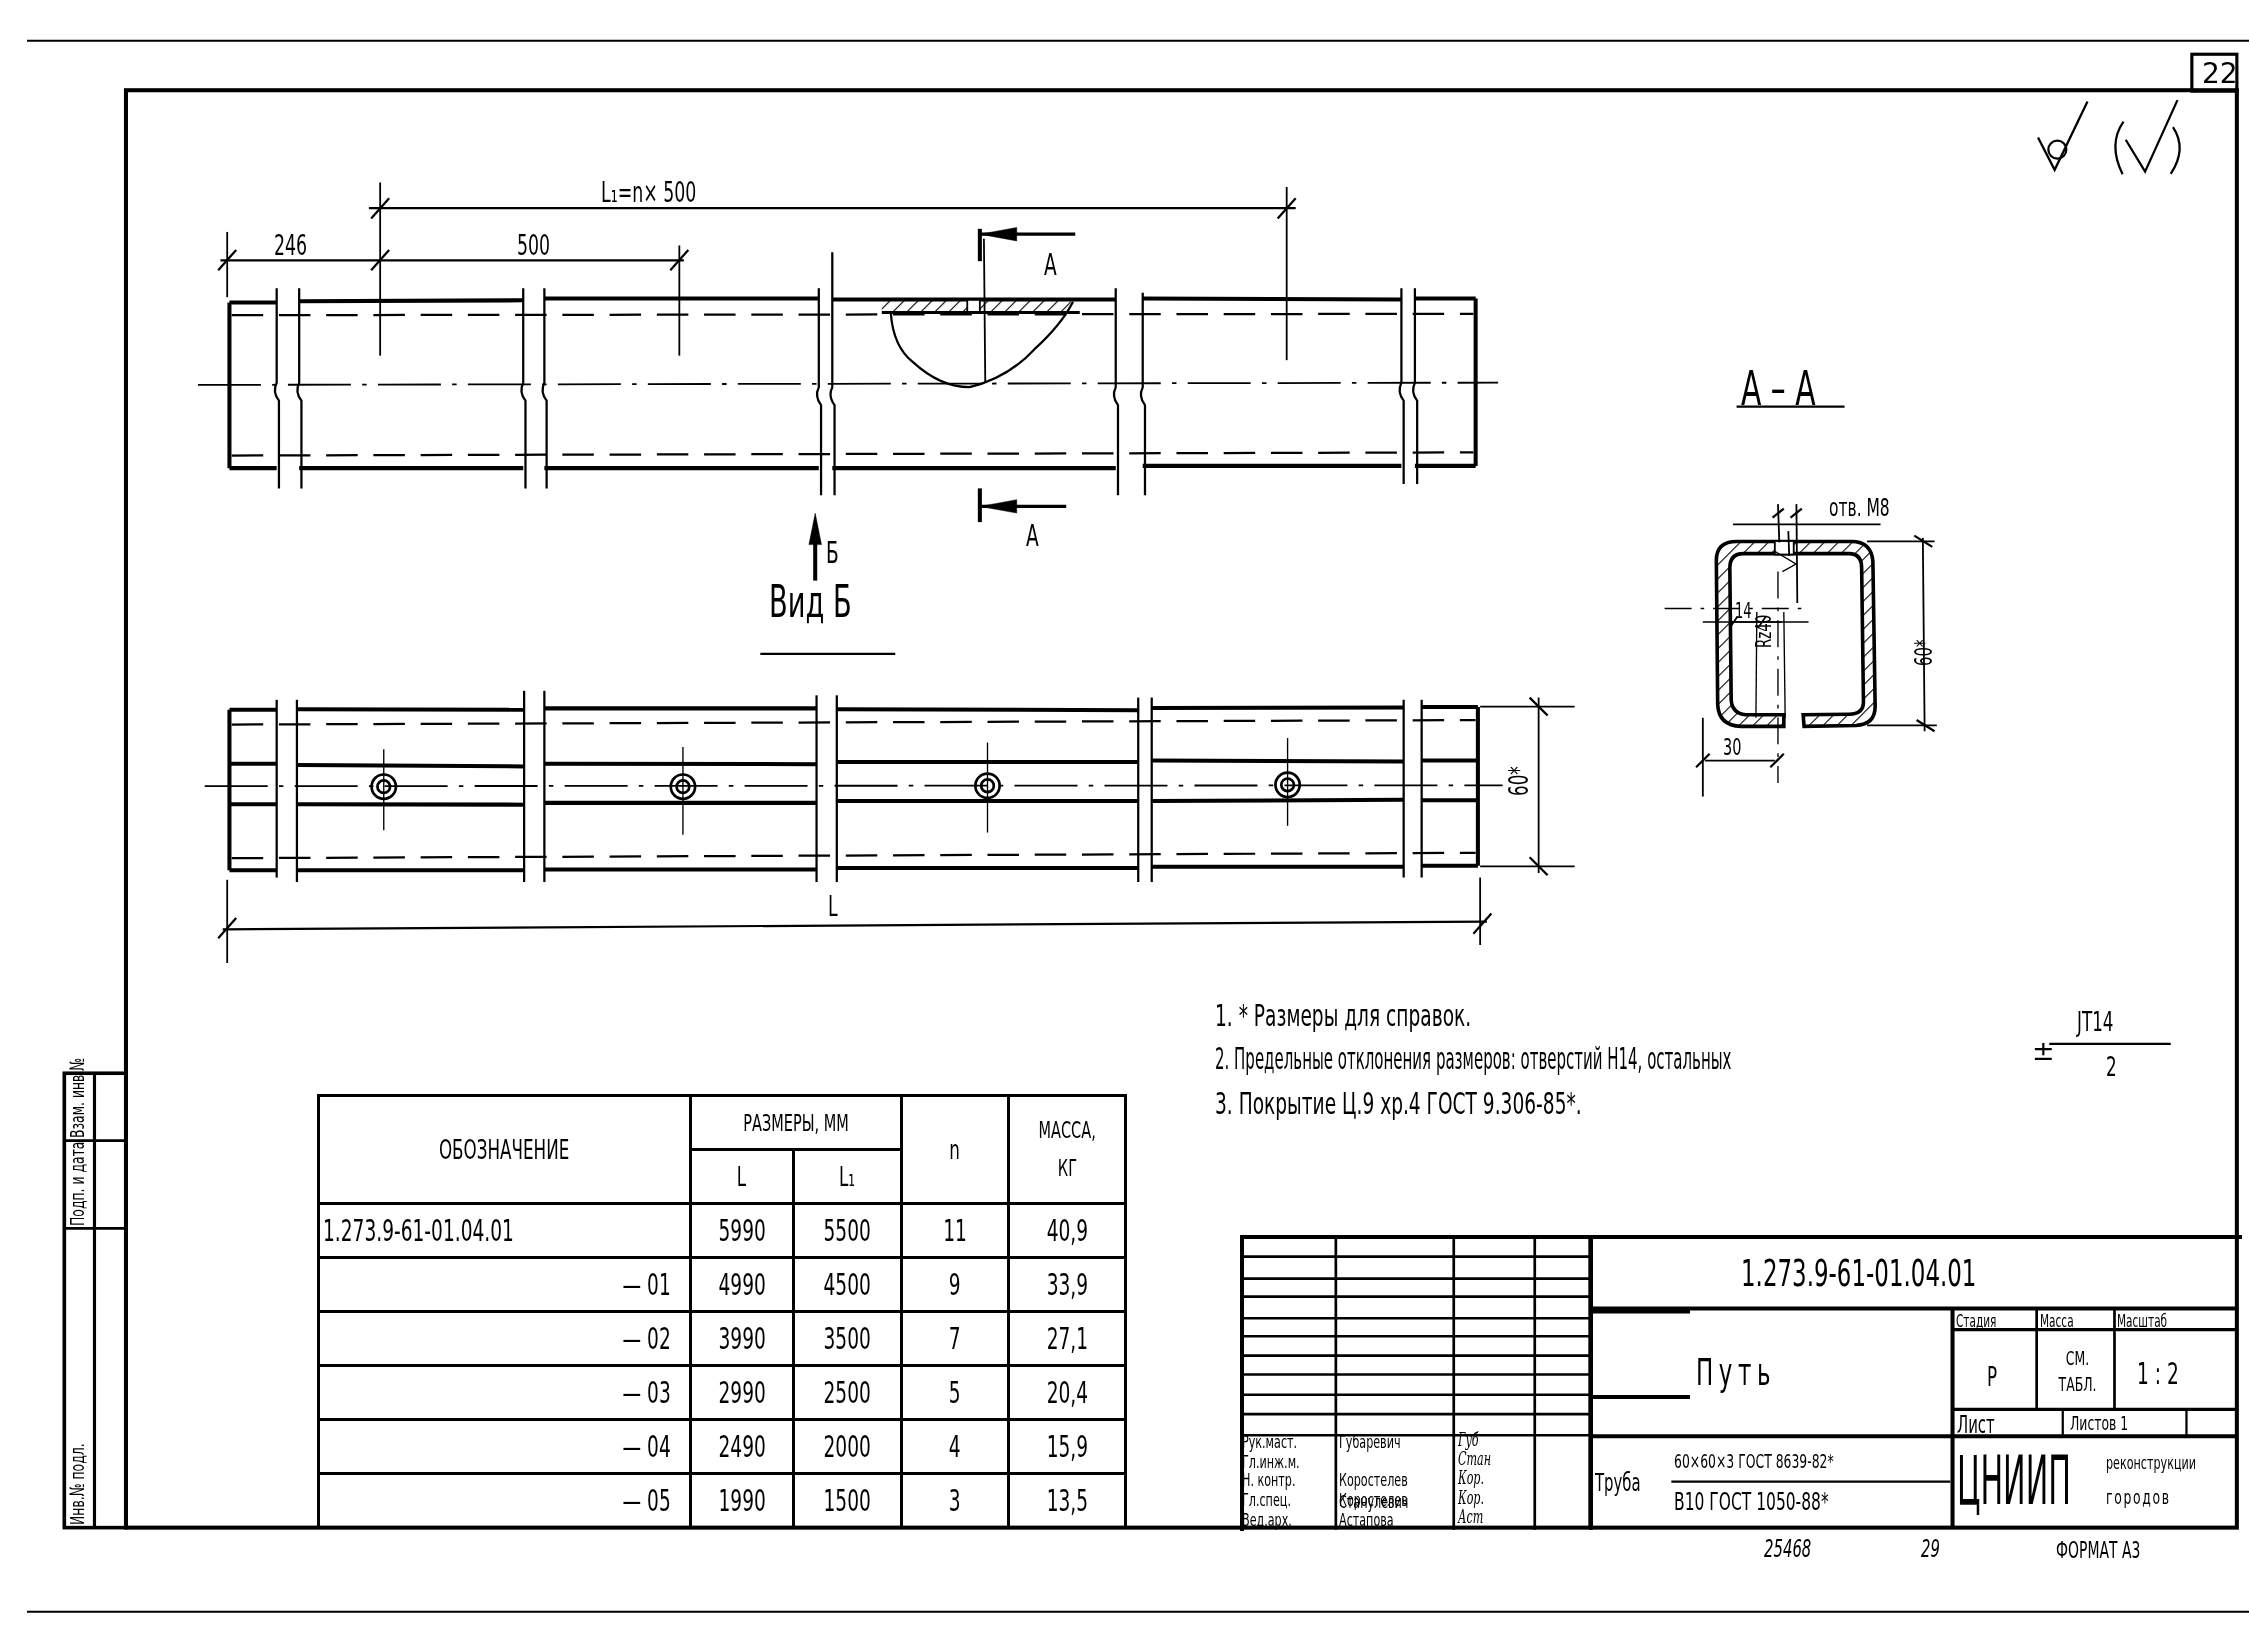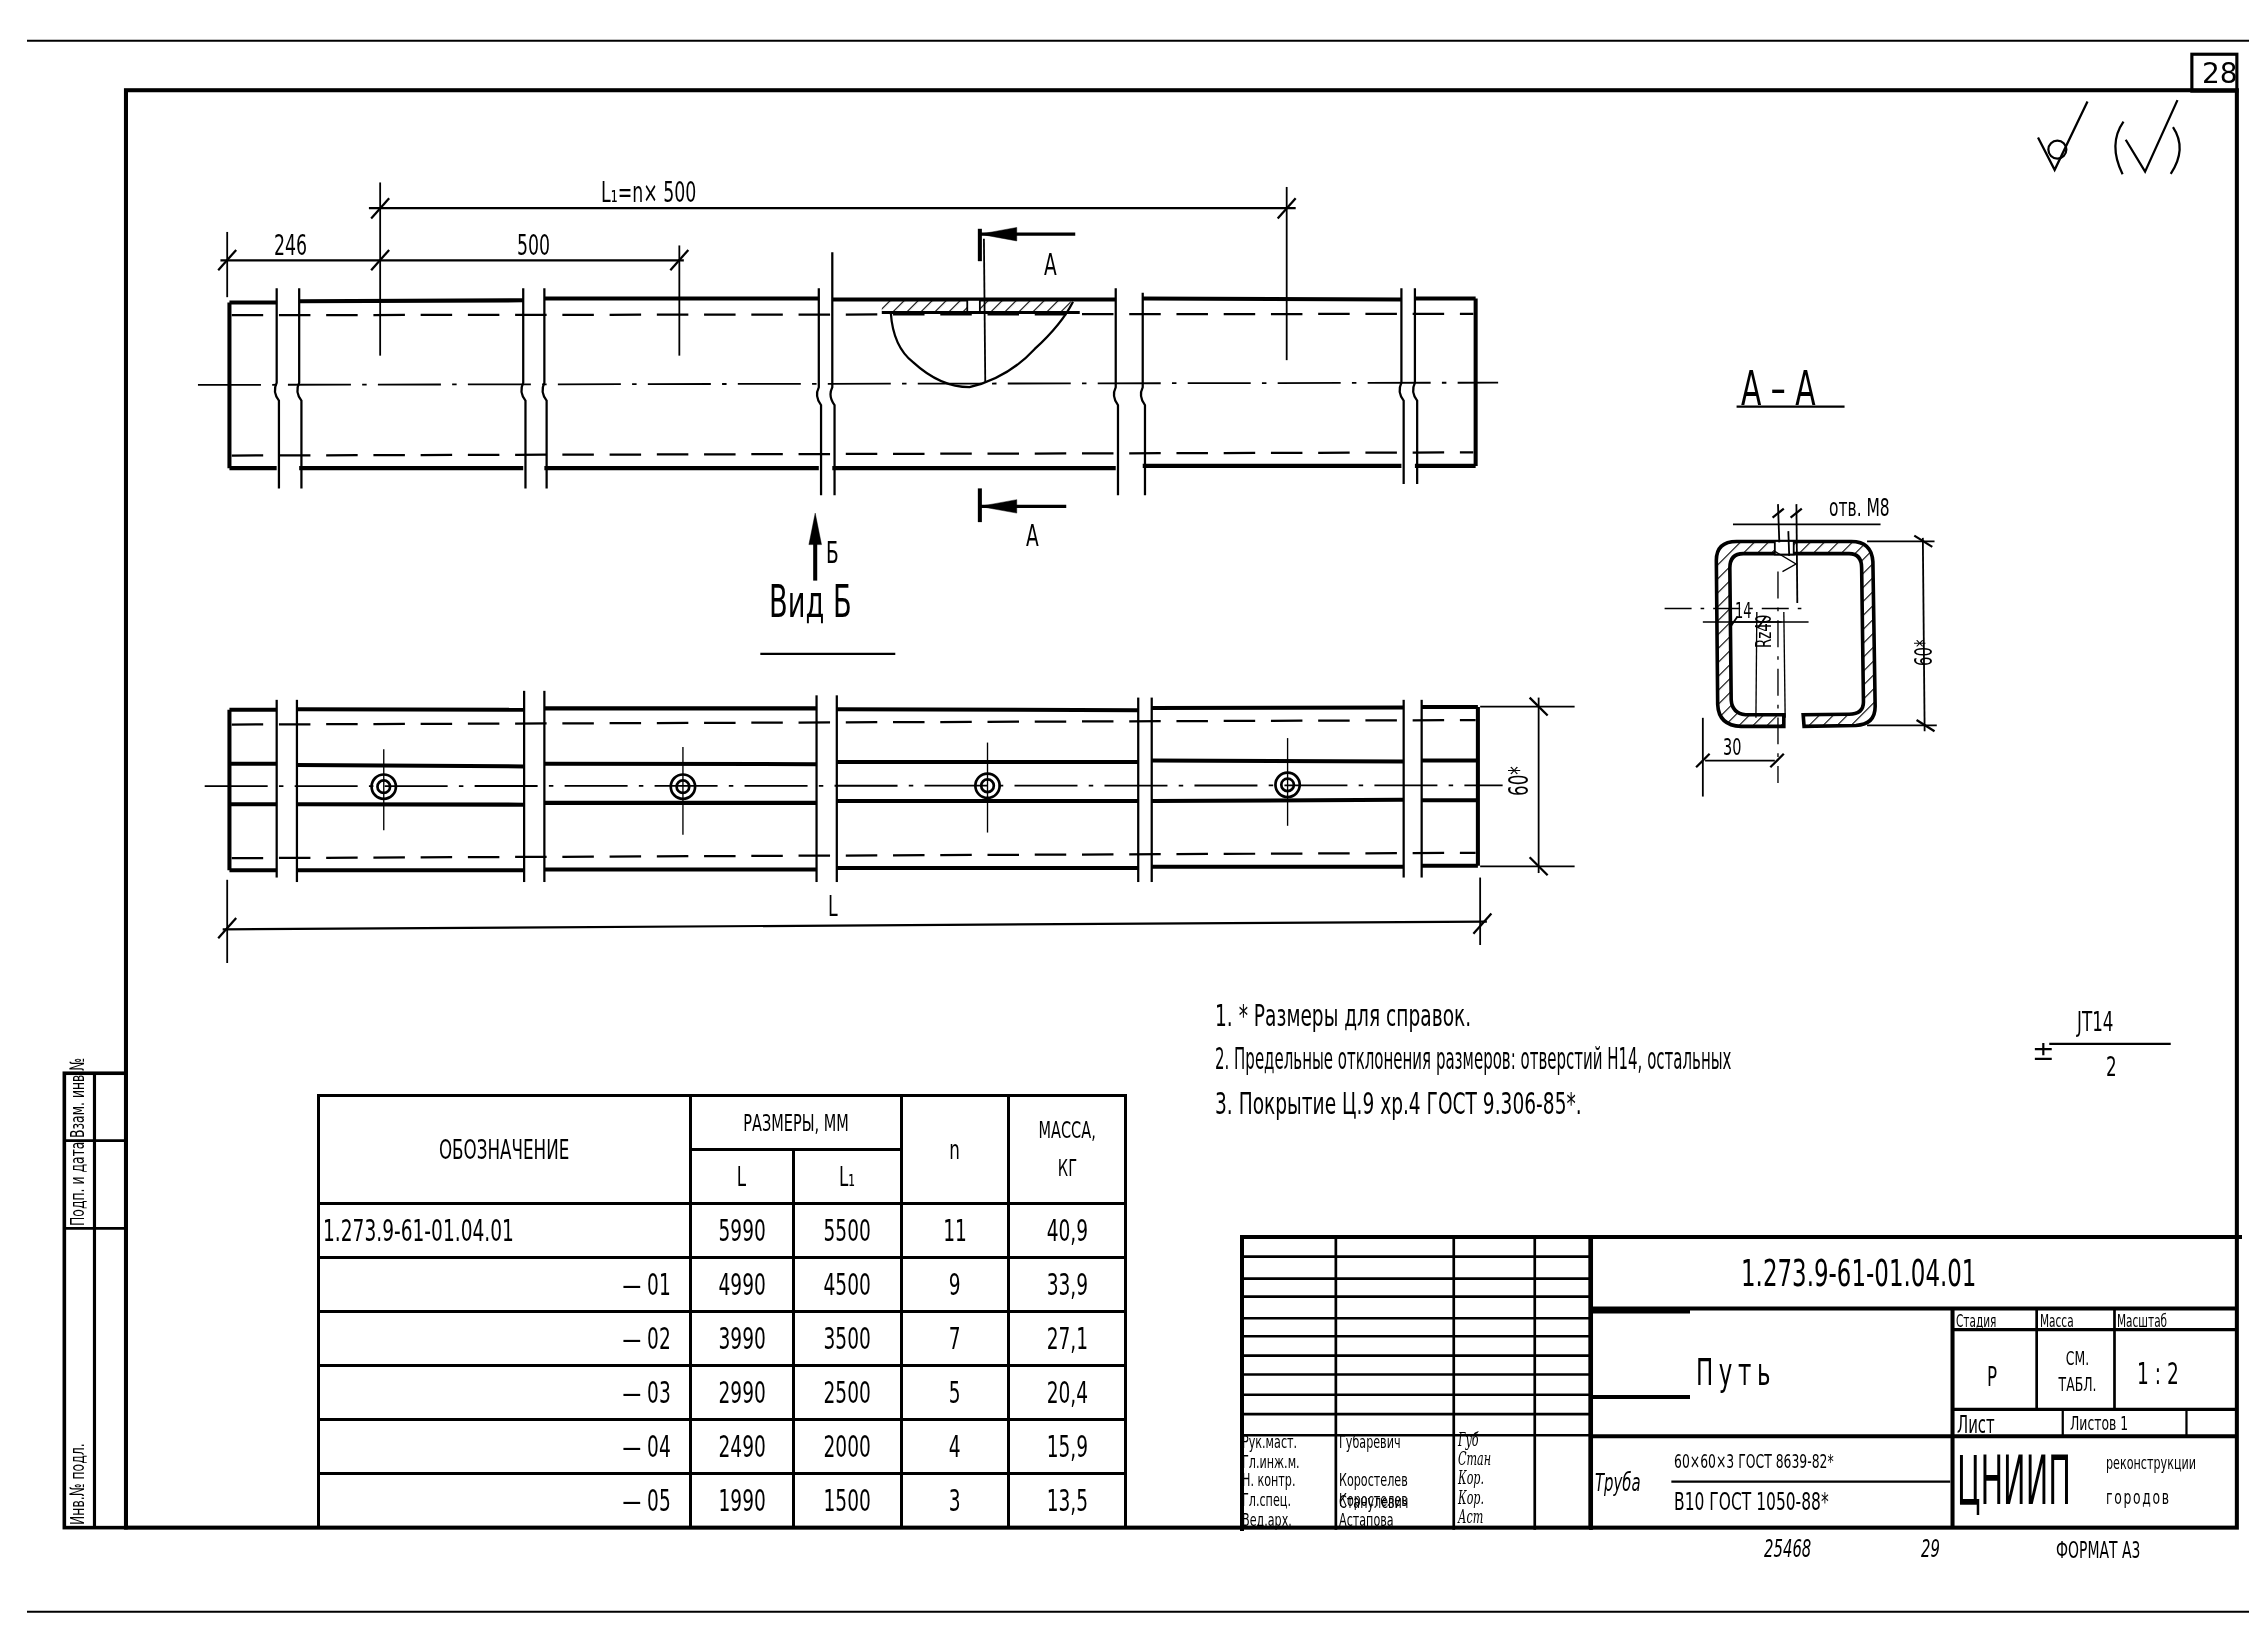--- a/index.html
+++ b/index.html
@@ -231,21 +231,21 @@
 
   <g stroke="#000" fill="none" stroke-width="5">
     <path d="M4530 305 L4567 377 L4640 225"></path>
     <circle cx="4573" cy="332" r="20"></circle>
     <path d="M4720 270 Q4685 320 4718 387"></path>
     <path d="M4725 310 L4768 381 L4840 222"></path>
     <path d="M4830 282 Q4862 330 4825 386"></path>
   </g>
 </svg>
 
-<div class="txt" style="left:2202px;top:60px;font-size:28px;">28</div>
+<div class="txt" style="left:2202px;top:60px;font-size:28px;">22</div>
 
 <div class="txt" style="left:274px;top:232px;font-size:28px;"><span class="cond">246</span></div>
 <div class="txt" style="left:517px;top:232px;font-size:28px;"><span class="cond">500</span></div>
 <div class="txt" style="left:601px;top:179px;font-size:28px;"><span class="cond">L₁=n× 500</span></div>
 <div class="txt" style="left:1044px;top:250px;font-size:30px;"><span class="cond">А</span></div>
 <div class="txt" style="left:1026px;top:521px;font-size:30px;"><span class="cond">А</span></div>
 <div class="txt" style="left:826px;top:538px;font-size:30px;"><span class="cond">Б</span></div>
 
 <div class="txt" style="left:769px;top:580px;font-size:44px;"><span class="cond">Вид Б</span></div>
 <div class="txt" style="left:1505px;top:796px;font-size:27px;transform:rotate(-90deg);transform-origin:left top;"><span class="cond">60*</span></div>
@@ -378,21 +378,21 @@
 <div class="txt" style="left:1741px;top:1255px;font-size:37px;"><span class="cond">1.273.9-61-01.04.01</span></div>
 <div class="txt" style="left:1696px;top:1354px;font-size:37px;"><span class="cond" style="letter-spacing:9px;">Путь</span></div>
 <div class="txt" style="left:1956px;top:1313px;font-size:17px;"><span class="cond">Стадия</span></div>
 <div class="txt" style="left:2040px;top:1313px;font-size:17px;"><span class="cond">Масса</span></div>
 <div class="txt" style="left:2117px;top:1313px;font-size:17px;"><span class="cond">Масштаб</span></div>
 <div class="txt" style="left:1987px;top:1363px;font-size:27px;"><span class="cond">Р</span></div>
 <div class="txt" style="left:2044px;top:1345px;font-size:20px;width:67px;white-space:normal;text-align:center;line-height:1.3;"><span style="display:inline-block;transform:scaleX(0.62);">СМ. ТАБЛ.</span></div>
 <div class="txt" style="left:2137px;top:1359px;font-size:30px;"><span class="cond">1 : 2</span></div>
 <div class="txt" style="left:1957px;top:1413px;font-size:24px;"><span class="cond">Лист</span></div>
 <div class="txt" style="left:2070px;top:1413px;font-size:20px;"><span class="cond">Листов 1</span></div>
-<div class="txt" style="left:1595px;top:1471px;font-size:24px;font-style:italic;"><span class="cond">Труба</span></div>
+<div class="txt" style="left:1595px;top:1471px;font-size:24px;"><span class="cond">Труба</span></div>
 <div class="txt" style="left:1674px;top:1451px;font-size:20px;text-align:center;"><span class="cond">60×60×3 ГОСТ 8639-82*</span></div>
 <div class="txt" style="left:1674px;top:1489px;font-size:25px;"><span class="cond">В10 ГОСТ 1050-88*</span></div>
 <div class="txt" style="left:1957px;top:1448px;font-size:67px;"><span class="cond" style="transform:scaleX(0.45);">ЦНИИП</span></div>
 <div class="txt" style="left:2106px;top:1454px;font-size:18px;"><span class="cond">реконструкции</span></div>
 <div class="txt" style="left:2106px;top:1487px;font-size:20px;"><span class="cond" style="letter-spacing:2.7px;">городов</span></div>
 
 <div>
   <div class="txt" style="left:1242px;top:1433px;font-size:18px;"><span class="cond">Рук.маст.</span></div>
   <div class="txt" style="left:1339px;top:1433px;font-size:18px;"><span class="cond">Губаревич</span></div>
   <div class="txt" style="left:1458px;top:1431px;font-size:18px;font-style:italic;font-family:'DejaVu Serif',serif;"><span class="cond">Губ</span></div>

